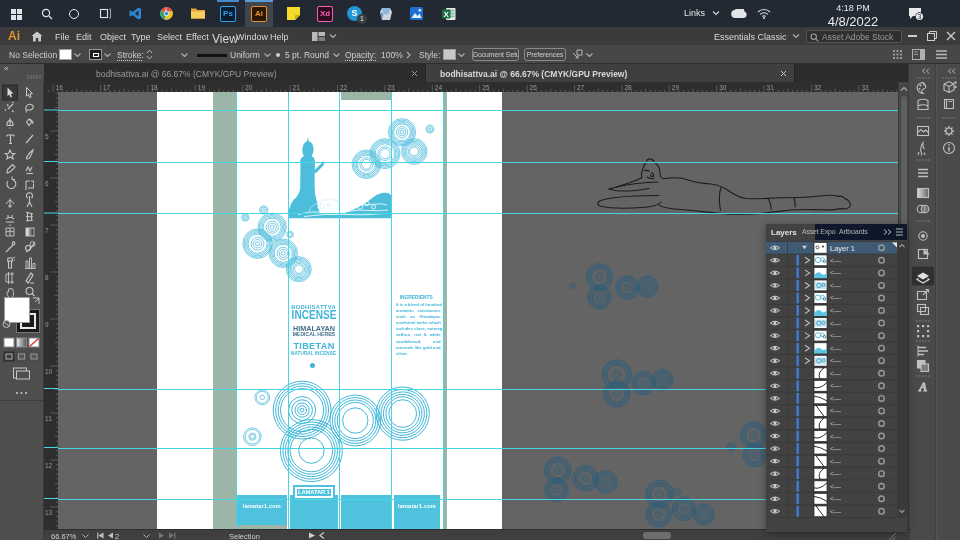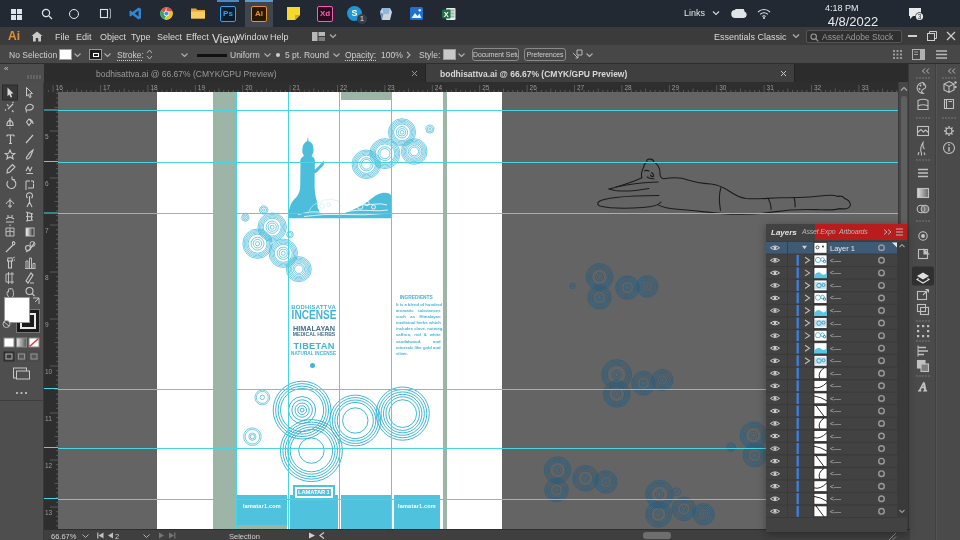--- a/index.html
+++ b/index.html
@@ -489,21 +489,21 @@
         <path d="M4.5,9 a4,4 0 0 1 -0.5,-8 a5,5 0 0 1 9.5,1.5 a3.4,3.4 0 0 1 -0.5,6.5 Z" fill="#e2e5e8"></path>
       </svg>
   <svg class="abs" style="left:757px;top:8px;" width="14" height="11" viewBox="0 0 14 11">
         <g fill="none" stroke="#e2e5e8" stroke-width="1.1">
           <path d="M1,4 a8.5,8.5 0 0 1 12,0" opacity="0.95"></path>
           <path d="M3.2,6.3 a5.4,5.4 0 0 1 7.6,0"></path>
           <path d="M5.4,8.5 a2.4,2.4 0 0 1 3.2,0"></path>
         </g>
         <circle cx="7" cy="10" r="1" fill="#e2e5e8"></circle>
       </svg>
-  <div class="tx" style="left:825px;top:2.5px;width:56px;text-align:left;font-size:9px;color:#e8eaec;">4:18 PM</div>
+  <div class="tx" style="left:825px;top:2.5px;width:56px;text-align:center;font-size:9px;color:#e8eaec;">4:18 PM</div>
   <div class="tx" style="left:825px;top:14px;width:56px;text-align:center;font-size:13px;color:#e8eaec;">4/8/2022</div>
   <svg class="abs" style="left:908px;top:7px;" width="16" height="14" viewBox="0 0 16 14">
         <path d="M1,1 L13,1 L13,9 L5,9 L2,12 L2,9 L1,9 Z" fill="#e8eaec"></path>
         <circle cx="11.5" cy="9.5" r="4.2" fill="#222933"></circle>
         <circle cx="11.5" cy="9.5" r="3.6" fill="#e8eaec"></circle>
         <text x="11.5" y="12" font-size="6.5" fill="#222933" text-anchor="middle" font-family="Liberation Sans">3</text>
       </svg>
 </div>
 
 <div class="abs" id="menubar" style="left:0;top:27px;width:960px;height:18px;background:#3b3b3b;">
@@ -1214,21 +1214,21 @@
 </div>
 
 <div class="abs" style="left:898px;top:82px;width:10px;height:447px;background:#474747;border-left:1px solid #3a3a3a;">
   <svg class="abs" style="left:1px;top:4px;" width="8" height="6" viewBox="0 0 8 6">
         <path d="M1,4.5 L4,1.5 L7,4.5" stroke="#a8a8a8" stroke-width="1.2" fill="none"></path>
       </svg>
   <div class="abs" style="left:1.5px;top:14px;width:6px;height:330px;border-radius:3px;background:#5f5f5f;"></div>
 </div>
 
 <div class="abs" id="layers" style="left:766px;top:224px;width:141px;height:308px;background:#424242;box-shadow:0 2px 8px rgba(0,0,0,0.35);">
-      <div class="abs" style="left:0;top:0;width:141px;height:16px;background:#b91c1c;font-style:italic;">
+      <div class="abs" style="left:0;top:0;width:141px;height:16px;background:#0f172a;">
         <div class="abs" style="left:0;top:0;width:49px;height:16px;background:#424242;">
           <div class="tx" style="left:5px;top:3.5px;font-size:8px;font-weight:bold;color:#e2e2e2;">Layers</div>
         </div>
         <div class="tx" style="left:36px;top:4px;font-size:7px;color:#b5b5b5;letter-spacing:-0.2px;">Asset Expo</div>
         <div class="tx" style="left:73px;top:4px;font-size:7px;color:#b5b5b5;letter-spacing:-0.2px;">Artboards</div>
       </div>
       <svg class="abs" style="left:0;top:0;" width="141" height="308" viewBox="0 0 141 308">
         <g stroke="#b5b5b5" stroke-width="1" fill="none">
           <path d="M118,5.5 L121,8 L118,10.5 M122,5.5 L125,8 L122,10.5"></path>
           <path d="M130,5 h7 M130,8 h7 M130,11 h7" stroke-width="1.2"></path>

